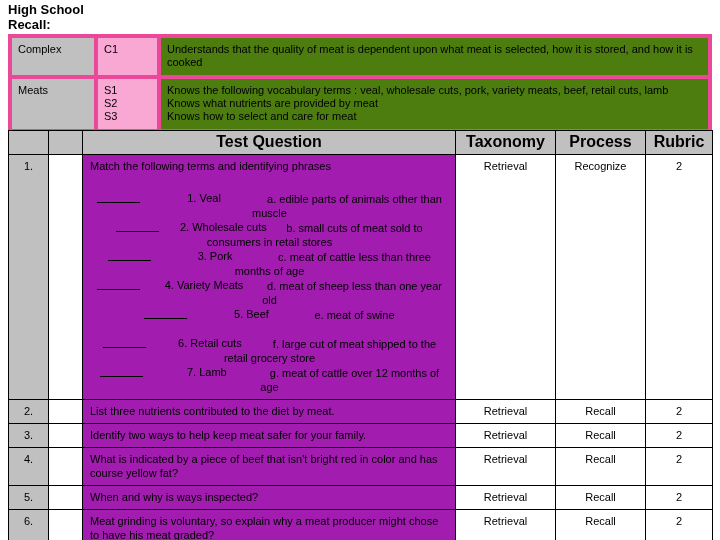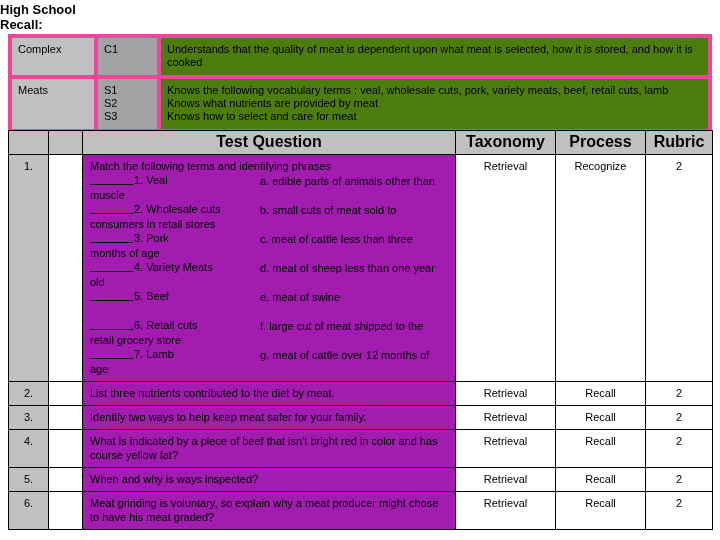--- a/index.html
+++ b/index.html
@@ -18,21 +18,21 @@
   .page {
     position: relative;
     width: 720px;
     height: 540px;
     box-sizing: border-box;
   }
 
   
   .title-block {
     position: absolute;
-    left: 0;
+    left: 8px;
     top: 2px;
     font-size: 13px;
     font-weight: bold;
     line-height: 15px;
     letter-spacing: 0px;
   }
   .title-line { white-space: nowrap; }
 
   
   .scale-table {
@@ -50,21 +50,21 @@
     vertical-align: top;
     padding: 5px 6px 6px 6px;
     margin-left: 47px;
   }
   .scale-table td.lvl {
     width: 70px;
     background: #c0c0c0;
   }
   .scale-table td.code {
     width: 47px;
-    background: #a3a3a3;
+    background: #f9a8d4;
   }
   .scale-table td.desc {
     background: #4d7c0f;
   }
   .codeline { white-space: nowrap; }
   .descline { }
 
   
   .q-table {
     position: absolute;
@@ -111,21 +111,22 @@
   }
   td.cell-c {
     background: #ffffff;
     text-align: center;
     padding: 4px 2px 2px 2px;
   }
 
   
   .q-stem { margin: 0 0 0 0; }
   .match-wrap {
-    margin-top: 0;
+    margin-top: 18px;
+    text-align: center;
   }
   .match-line {
     display: block;
     white-space: normal;
   }
   .m-blank {
     display: inline-block;
     width: 43px;
     border-bottom: 1px solid #000;
     vertical-align: baseline;

